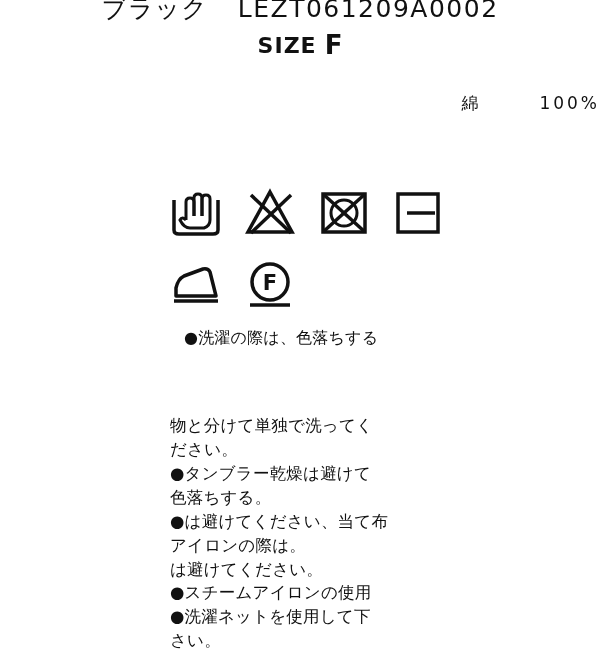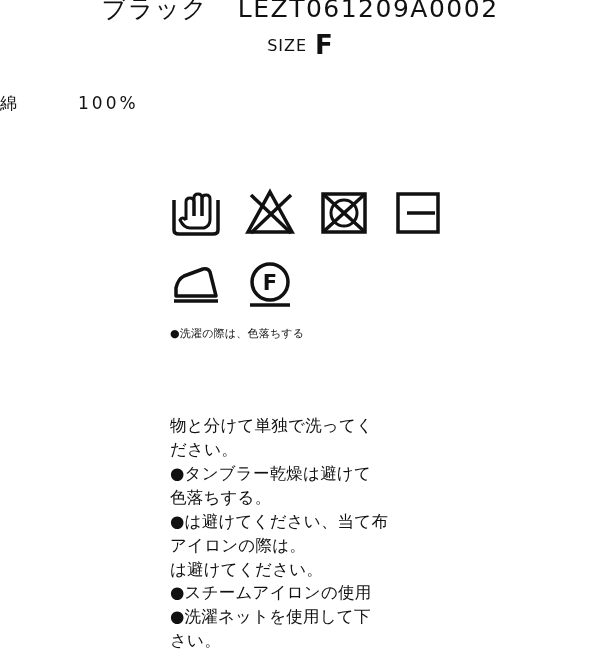--- a/index.html
+++ b/index.html
@@ -48,37 +48,38 @@
 
   .row-size {
     position: absolute;
     top: 30px;
     left: 0;
     width: 600px;
     text-align: center;
     white-space: nowrap;
   }
   .row-size .size-label {
-    font-size: 16px;
+    font-size: 22px;
     letter-spacing: 1px;
     vertical-align: middle;
+    font-weight: bold;
   }
   .row-size .size-value {
     font-size: 26px;
     font-weight: bold;
     vertical-align: middle;
     margin-left: 8px;
   }
 
   .row-fabric {
     position: absolute;
     top: 92px;
     left: 0;
     width: 600px;
-    text-align: left;
+    text-align: right;
     font-size: 17px;
     white-space: nowrap;
   }
   .row-fabric .fiber {
     letter-spacing: 1px;
     margin-right: 60px;
   }
   .row-fabric .pct {
     letter-spacing: 3px;
   }
@@ -103,23 +104,23 @@
   .sym {
     width: 52px;
     height: 52px;
     display: block;
   }
 
   
   .notes-block-a {
     position: absolute;
     top: 326px;
-    left: 170px;
+    left: 184px;
     width: 260px;
-    font-size: 11px;
+    font-size: 16px;
     line-height: 1.45;
     letter-spacing: 0.2px;
   }
   .notes-block-b {
     position: absolute;
     top: 414px;
     left: 170px;
     width: 262px;
     font-size: 16.5px;
     line-height: 1.45;

